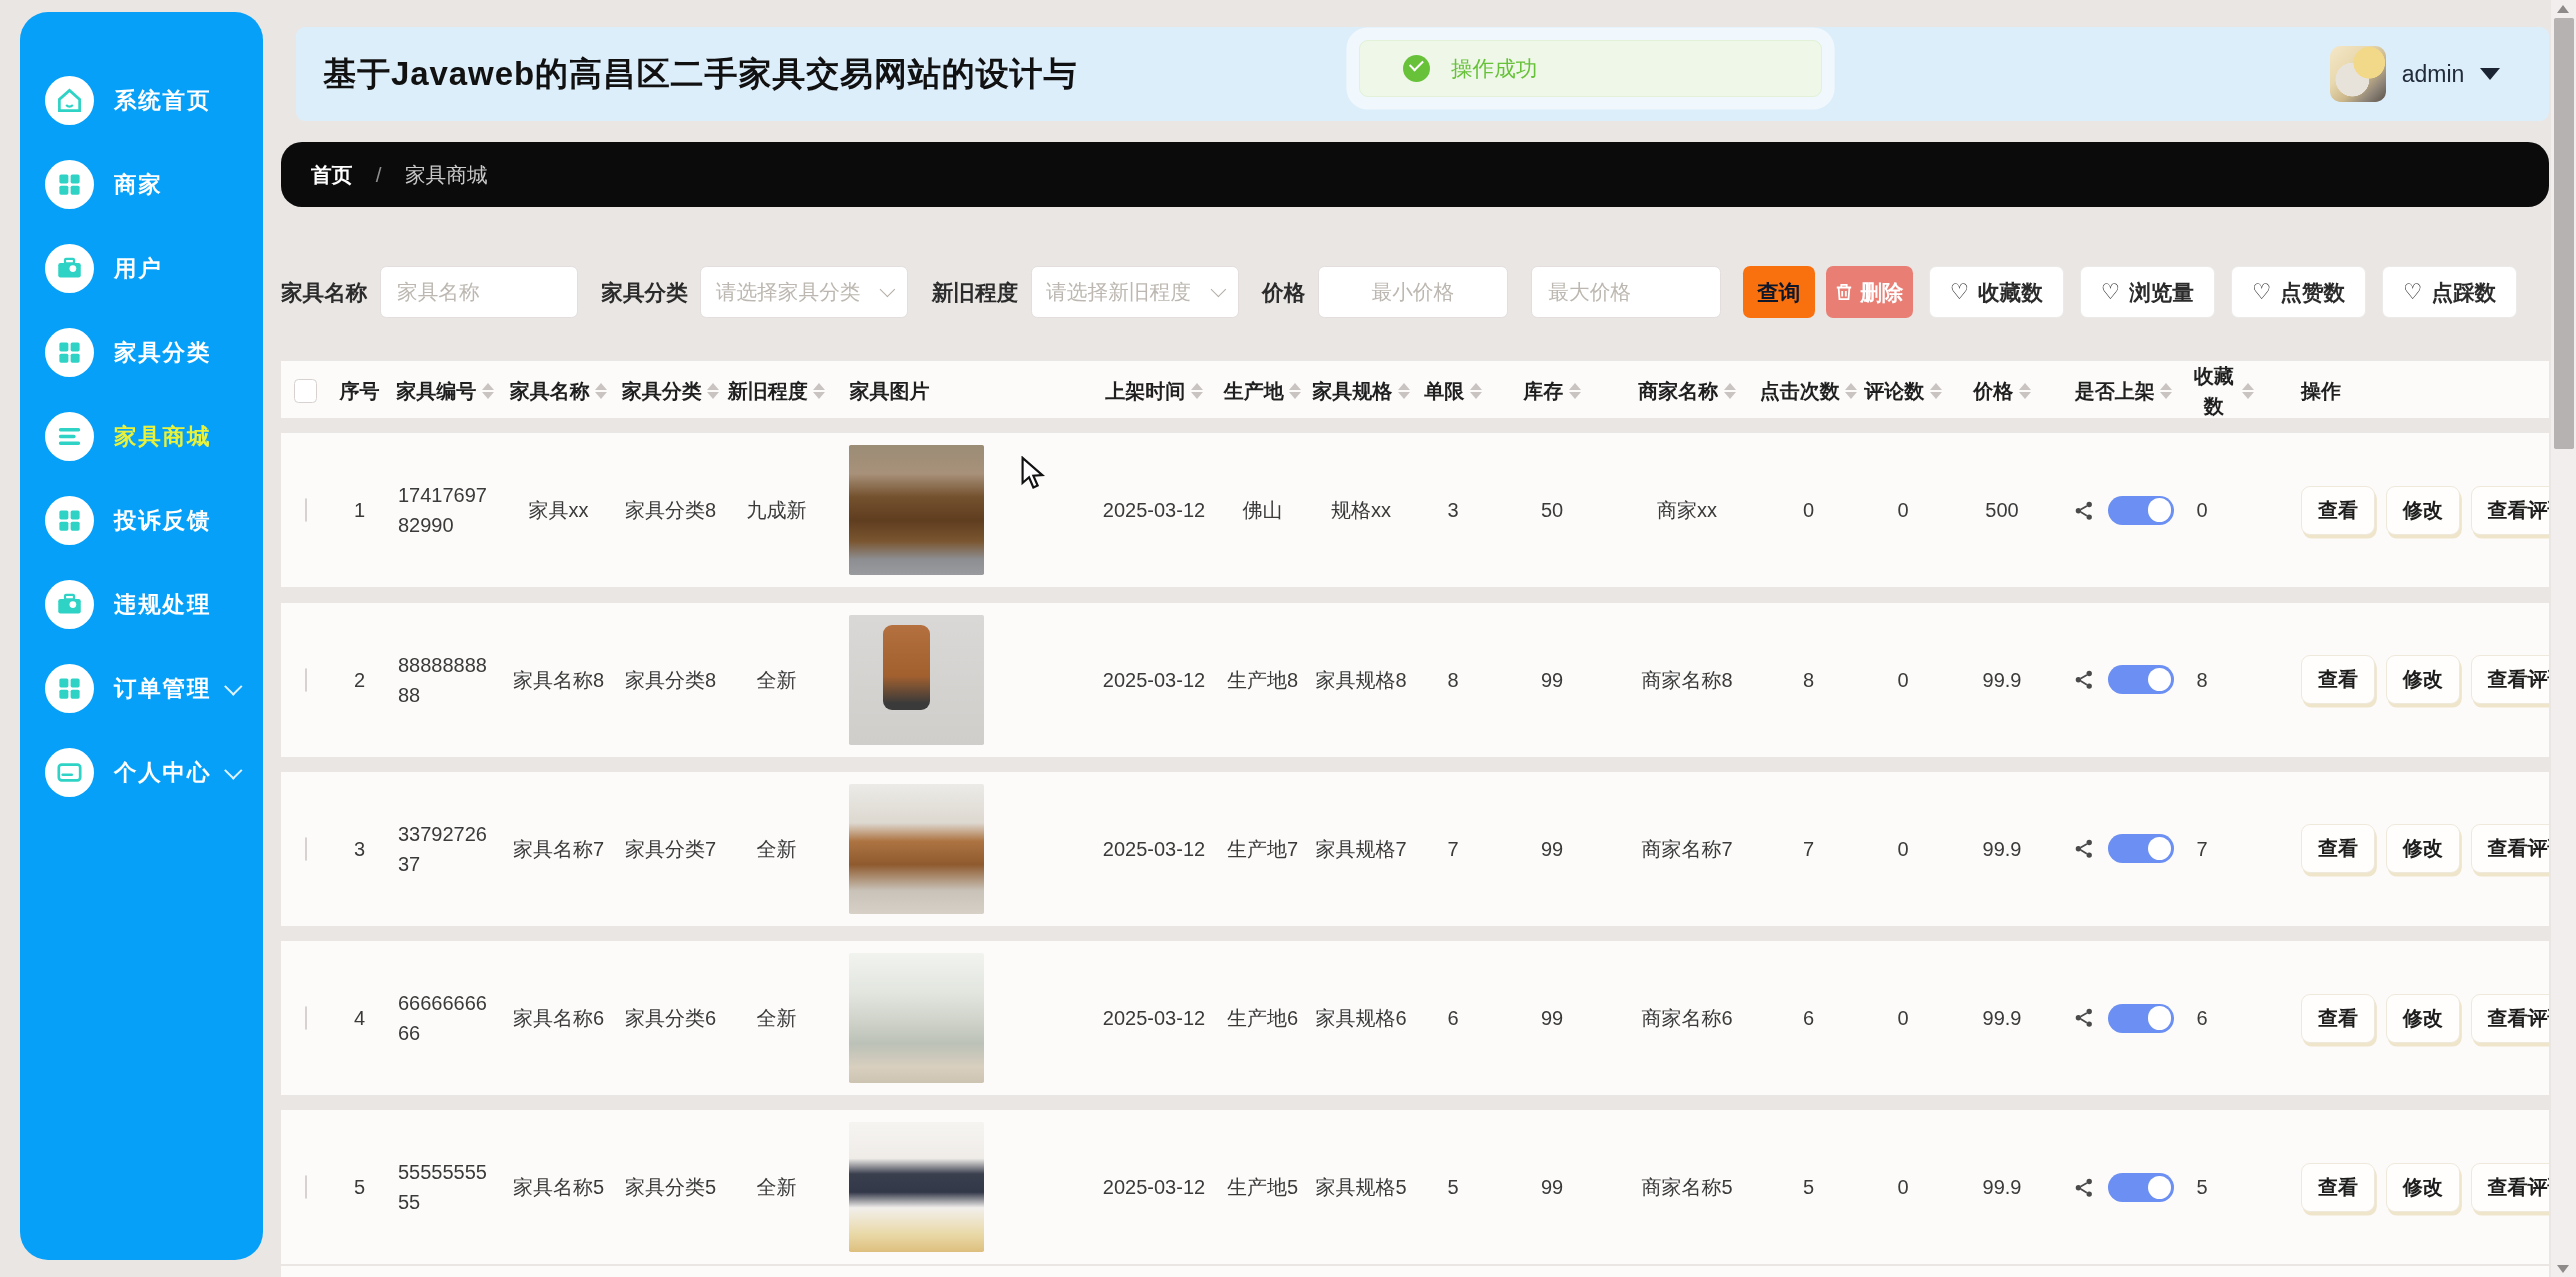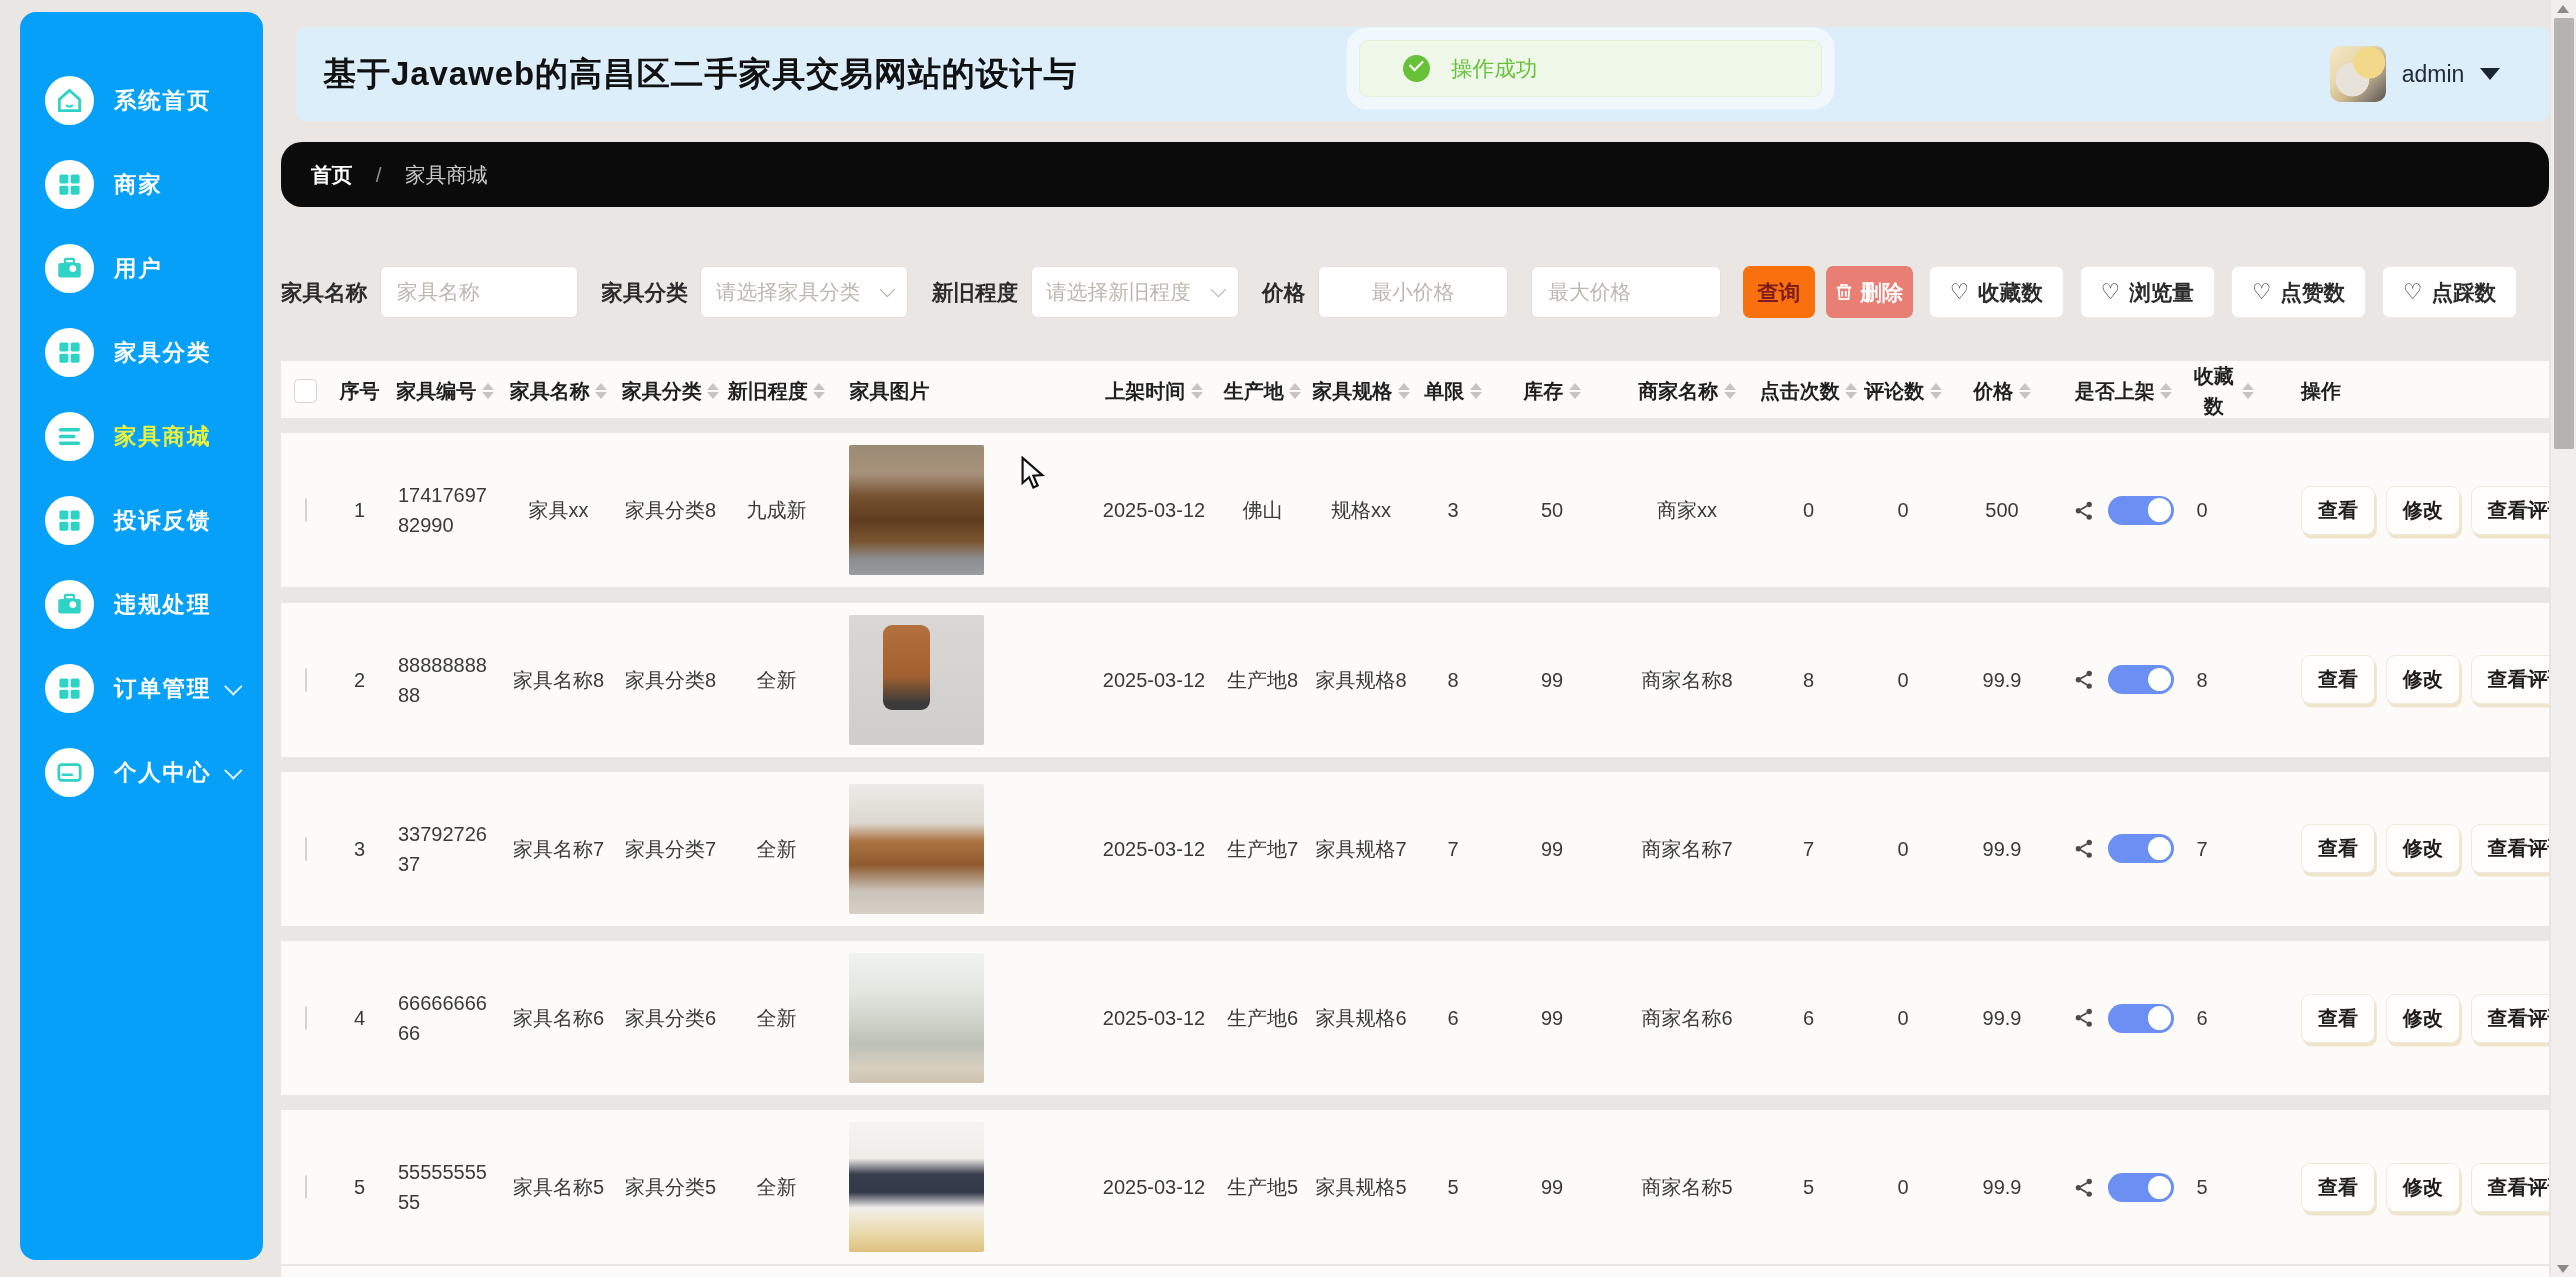--- a/index.html
+++ b/index.html
@@ -1,21 +1,21 @@
 <!DOCTYPE html>
 <html style="font-size:14.4px"><head>
 <meta charset="utf-8">
 <style>
   * { margin:0; padding:0; box-sizing:border-box; }
   html,body { width:2576px; height:1277px; overflow:hidden; }
   body { font-family:"Liberation Sans", sans-serif; background:#eae6e4; position:relative; }
 
   
   .sidebar { position:absolute; left:20px; top:11.7px; width:243px; height:1248px;
-             background:#06a0f8; border-radius:16px; padding-top:47px; }
+             background:#06a0f8; border-radius:28px; padding-top:47px; }
   .side-item { display:flex; align-items:center; height:84px; padding-left:25px; cursor:pointer; position:relative; }
   .side-icon { width:49px; height:49px; background:#ffffff; border-radius:50%;
                display:flex; align-items:center; justify-content:center; flex:0 0 49px; }
   .side-icon svg { width:27px; height:27px; }
   .side-label { color:#ffffff; font-size:22.5px; font-weight:700; margin-left:20px; letter-spacing:1.8px; }
   .side-item.active .side-label { color:#e8f23c; }
   .side-chev { position:absolute; right:23.4px; width:12.6px; height:12.6px; border-right:2.7px solid #dff3ff;
                border-bottom:2.7px solid #dff3ff; transform:rotate(45deg); margin-top:-5.4px; }
 
   
@@ -54,21 +54,21 @@
   .f-input { height:52px; background:#fff; border:0.9px solid #e3dedd; border-radius:6.3px; font-size:20.7px;
              padding:0 16px; color:#444; outline:none; font-family:"Liberation Sans",sans-serif; }
   .f-input::placeholder { color:#bcb7b0; }
   .f-select { height:52px; background:#fff; border:0.9px solid #e3dedd; border-radius:6.3px; display:flex;
               align-items:center; justify-content:space-between; padding:0 14.4px; cursor:pointer; }
   .f-select .ph { color:#bcb7b0; font-size:20.7px; }
   .sel-caret { width:10.8px; height:10.8px; border-right:1.8px solid #b3aea7; border-bottom:1.8px solid #b3aea7;
                transform:rotate(45deg); margin-top:-5.4px; margin-left:12.6px; }
   .btn { height:52px; border:none; border-radius:7.2px; font-size:21.6px; cursor:pointer;
          display:flex; align-items:center; justify-content:center; font-family:"Liberation Sans",sans-serif; }
-  .btn-query { width:72px; background:#f9700f; color:#7f1d1d; font-weight:700; margin-left:21.6px; }
+  .btn-query { width:72px; background:#f9700f; color:#0f172a; font-weight:700; margin-left:21.6px; }
   .btn-delete { width:87px; background:#e97e74; color:#fff; font-weight:700; margin-left:10.8px; gap:7.2px; }
   .btn-stat { background:#fff; color:#2b2b2b; border:0.9px solid #eceae8; font-weight:700; padding:0 20px;
               margin-left:16px; gap:9px; }
   .heart { color:#2b2b2b; font-size:21.6px; font-weight:400; }
   .trash-svg { width:18px; height:20px; }
 
   
   .table-wrap { position:absolute; left:0; top:345px; width:2268px;margin-top:16px; }
   .t-row { display:grid; background:#fcfbfa; width:2268px; align-items:center; overflow:hidden; position:relative; }
   .t-head { height:57px; margin-bottom:15.3px; }

